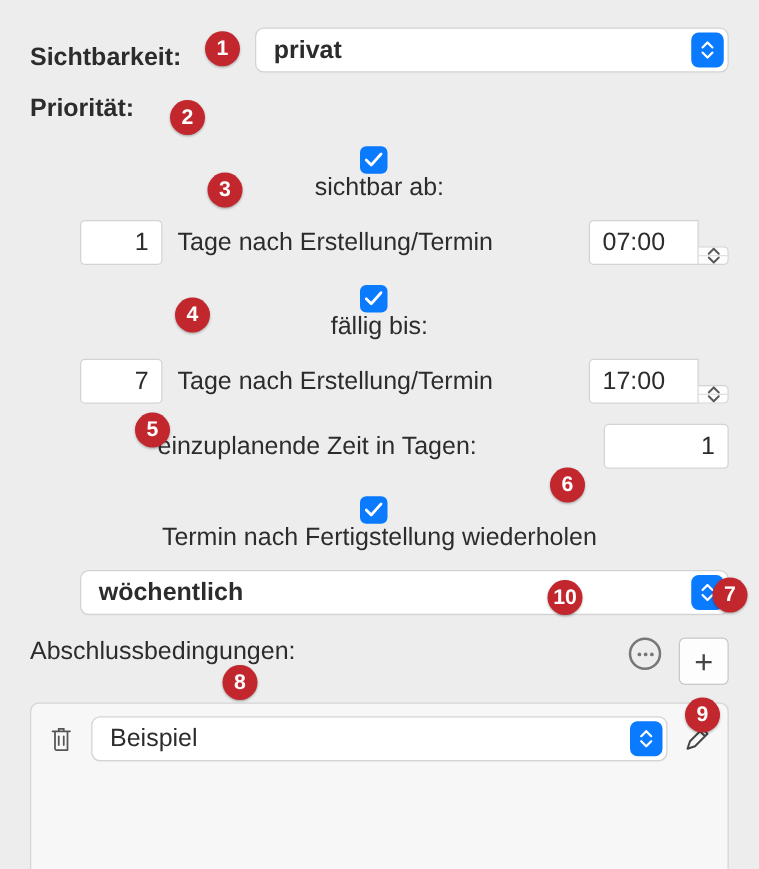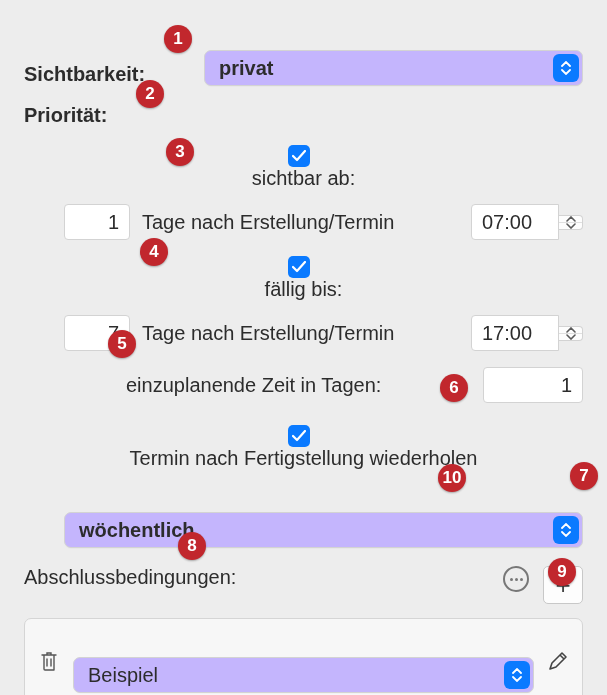--- a/index.html
+++ b/index.html
@@ -12,27 +12,26 @@
       color: #2c2c2c;
       width: 607px;
       position: relative;
     }
     .row { display: flex; align-items: flex-end; margin-bottom: 18px; font-weight: bold; }
     .row .label { width: 180px; }
     .select-wrap {
       flex: 1;
       display: flex;
       align-items: center;
-      background: #c4b5fd;
+      background: #ffffff;
       border: 1px solid #d3d3d3;
       border-radius: 7px;
       height: 36px;
       padding: 0 3px 0 14px;
       box-shadow: 0 1px 0 rgba(0,0,0,0.02);
-      margin-top: 28px;
     }
     .select-wrap .text { flex: 1; }
     .chevrons-btn {
       width: 26px;
       height: 28px;
       background: #0a7aff;
       border-radius: 6px;
       display: flex;
       flex-direction: column;
       align-items: center;
@@ -65,21 +64,21 @@
       background: #fff;
       border: 1px solid #d3d3d3;
       border-radius: 4px;
       text-align: right;
       padding: 0 10px 0 0;
       line-height: 34px;
     }
     .sublabel { flex: 1; }
     .time-wrap {
       display: flex;
-      align-items: center;
+      align-items: flex-end;
       height: 36px;
     }
     .time-input {
       width: 88px;
       background: #fff;
       border: 1px solid #d3d3d3;
       border-radius: 4px 0 0 4px;
       padding: 0 10px;
       line-height: 34px;
     }

